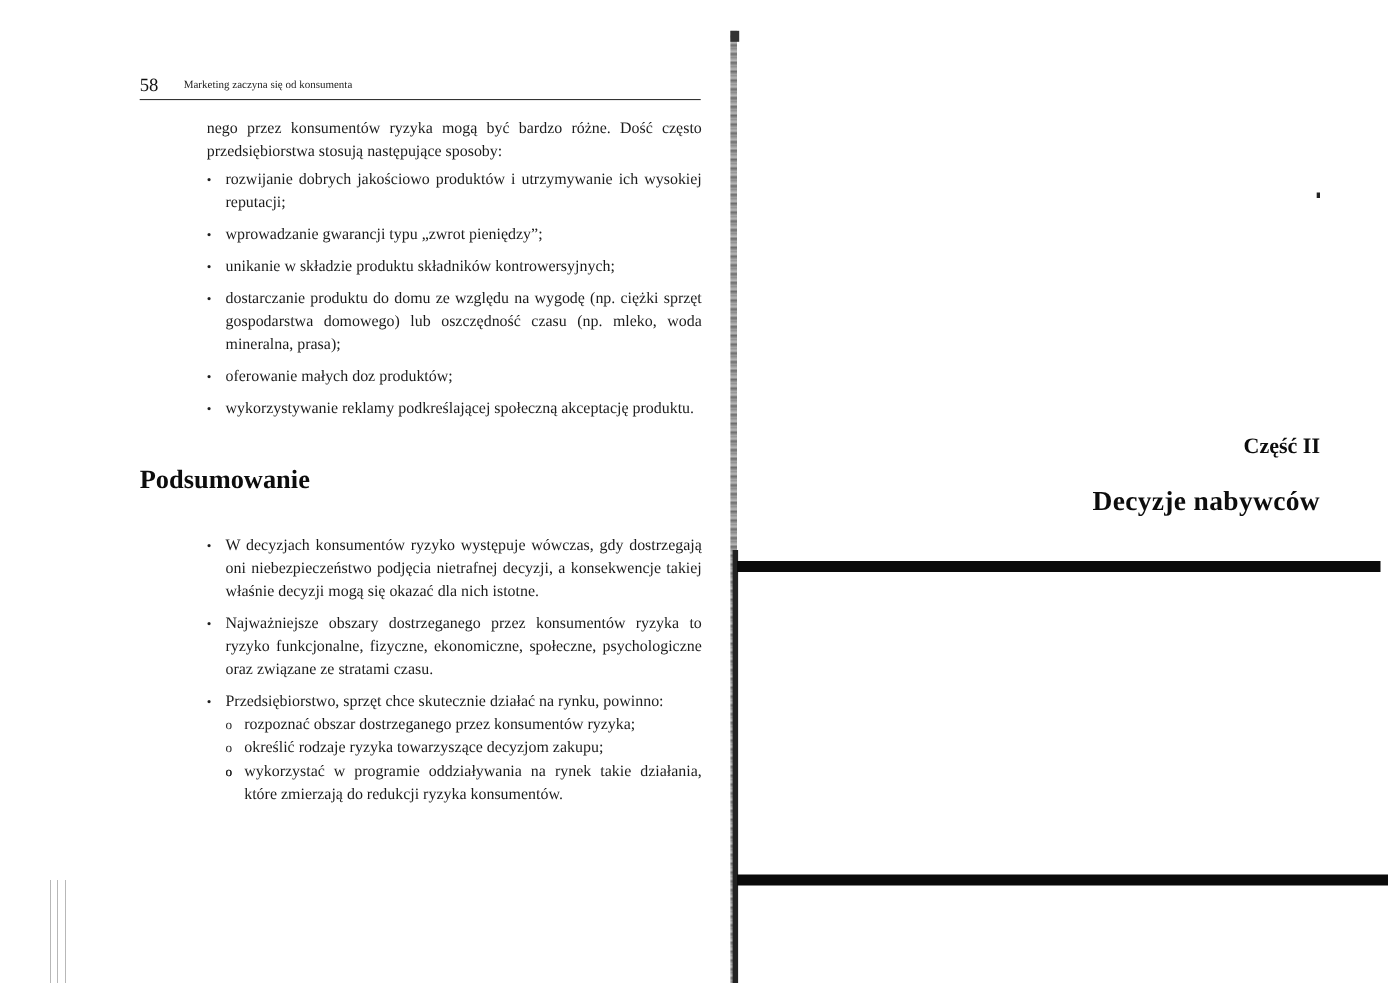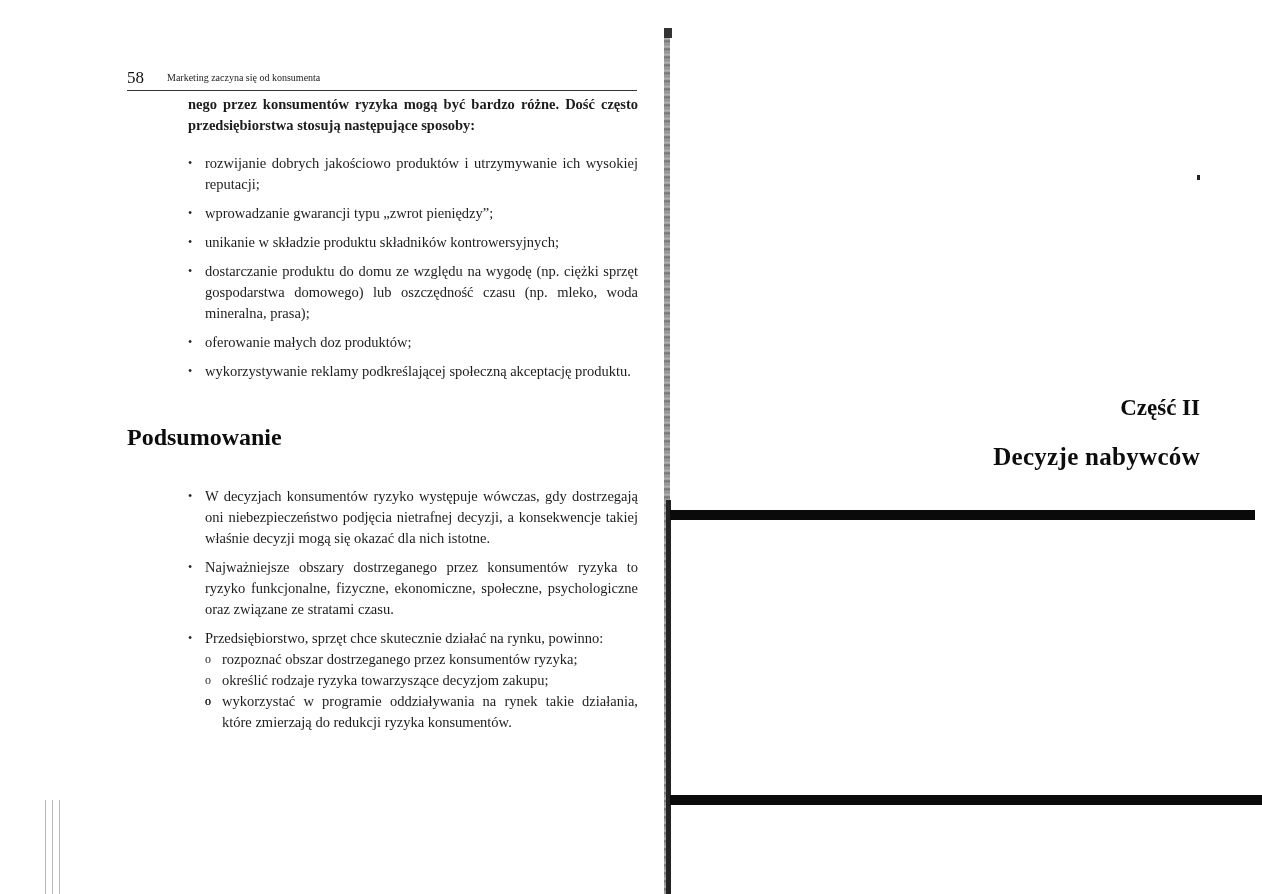--- a/index.html
+++ b/index.html
@@ -64,22 +64,21 @@
     .body-block {
       position: absolute;
       left: 188px;
       width: 450px;
       font-size: 14.5px;
       line-height: 21px;
       text-align: justify;
       color: #1c1c1c;
     }
     .para-intro {
-      top: 94px;
-      font-weight: bold;
+      top: 107px;
     }
     ul.bullets {
       list-style: none;
       margin: 0;
       padding: 0;
     }
     ul.bullets li {
       position: relative;
       padding-left: 17px;
       margin-bottom: 8px;
@@ -154,21 +153,21 @@
       width: 20px;
       height: 94px;
       background: repeating-linear-gradient(90deg, transparent 0 3px, #888 3px 4px, transparent 4px 7px);
       opacity: 0.6;
     }
     
     .part-label {
       position: absolute;
       right: 62px;
       top: 395px;
-      font-size: 23px;
+      font-size: 20px;
       font-weight: bold;
       color: #0d0d0d;
     }
     .part-title {
       position: absolute;
       right: 62px;
       top: 443px;
       font-size: 25px;
       font-weight: bold;
       color: #0d0d0d;

